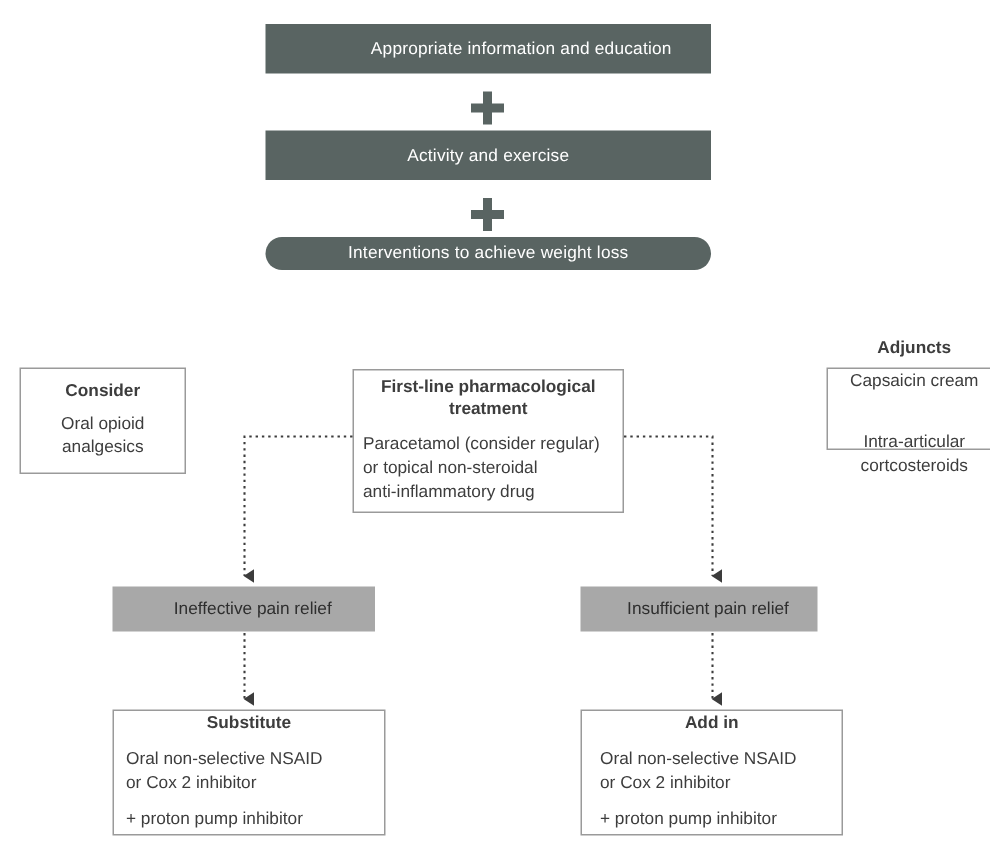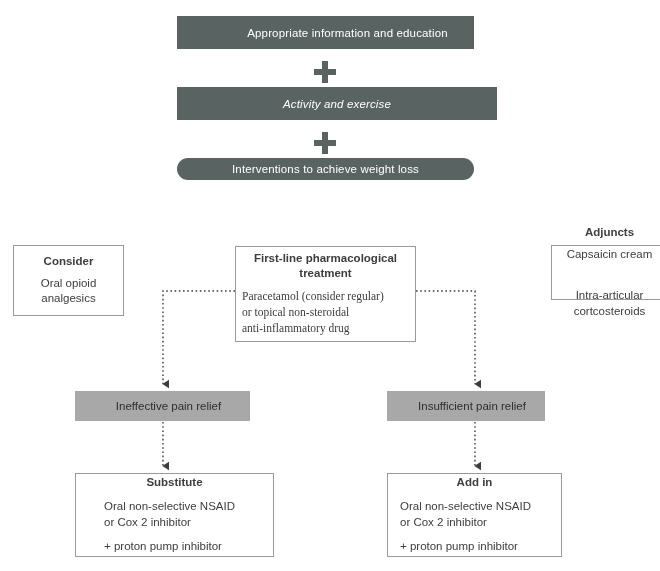--- a/index.html
+++ b/index.html
@@ -110,41 +110,41 @@
 <body>
 
 <div id="canvas">
 
   <div class="node banner" style="left:177px; top:16px; width:297px; height:33px;padding-left:44px;">
     <span>Appropriate information and education</span>
   </div>
 
   <div class="plus-sep" style="left:314px; top:61px;"></div>
 
-  <div class="node banner" style="left:177px; top:87px; width:320px; height:33px;font-style:italic;">
+  <div class="node banner" style="left:177px; top:87px; width:297px; height:33px;">
     <span>Activity and exercise</span>
   </div>
 
   <div class="plus-sep" style="left:314px; top:132px;"></div>
 
   <div class="node banner" style="left:177px; top:158px; width:297px; height:22px;border-radius:13px;">
     <span>Interventions to achieve weight loss</span>
   </div>
 
   <div class="node outlined" style="left:13px; top:245px; width:111px; height:71px;">
     <div class="hdr">Consider</div>
     <div class="body" style="margin-top:7px;">
       <div>Oral opioid</div>
       <div>analgesics</div>
     </div>
   </div>
 
   <div class="node outlined align-left" style="left:235px; top:246px; width:181px; height:96px; padding:8px 6px;">
     <div class="hdr">First-line pharmacological treatment</div>
-    <div class="body" style="margin-top:8px;font-family:Liberation Serif, serif;">
+    <div class="body" style="margin-top:8px;">
       <div>Paracetamol (consider regular)</div>
       <div>or topical non-steroidal</div>
       <div>anti-inflammatory drug</div>
     </div>
   </div>
 
   <div class="node outlined" style="left:551px; top:245px; width:117px; height:55px;">
     <div class="hdr">Adjuncts</div>
     <div class="body" style="margin-top:7px;">
       <div>Capsaicin cream</div>
@@ -156,21 +156,21 @@
   </div>
 
   <div class="node grey-box" style="left:75px; top:391px; width:175px; height:30px;">
     <span>Ineffective pain relief</span>
   </div>
 
   <div class="node grey-box" style="left:387px; top:391px; width:158px; height:30px;">
     <span>Insufficient pain relief</span>
   </div>
 
-  <div class="node outlined align-left" style="left:75px; top:473px; width:199px; height:84px; padding:8px 28px;">
+  <div class="node outlined align-left" style="left:75px; top:473px; width:182px; height:84px; padding:8px 8px;">
     <div class="hdr" style="align-self:center;">Substitute</div>
     <div class="body" style="margin-top:9px;">
       <div>Oral non-selective NSAID</div>
       <div>or Cox 2 inhibitor</div>
       <div style="margin-top:9px;">+ proton pump inhibitor</div>
     </div>
   </div>
 
   <div class="node outlined align-left" style="left:387px; top:473px; width:175px; height:84px; padding:8px 12px;">
     <div class="hdr" style="align-self:center;">Add in</div>

